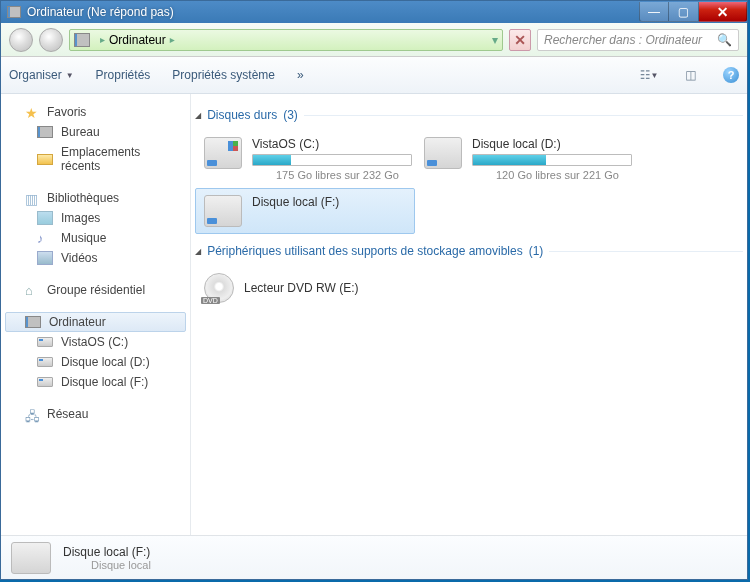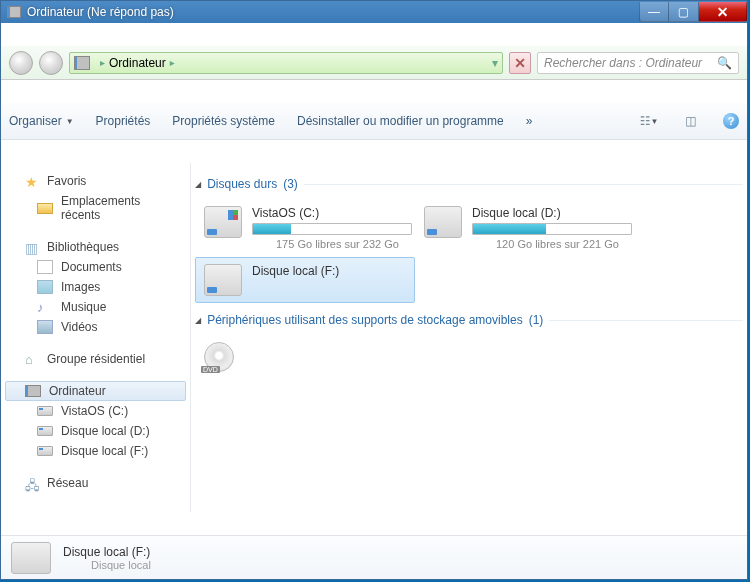--- a/index.html
+++ b/index.html
@@ -1,18 +1,18 @@
 <!DOCTYPE html>
 <html><head>
 <meta charset="utf-8">
 <style>
 * { margin: 0; padding: 0; box-sizing: border-box; font-family: "Segoe UI", Tahoma, sans-serif; font-size: 12px; }
 body { background: #0a6aaa; width: 750px; height: 582px; overflow: hidden; }
 
-.window { width: 748px; height: 580px; background: #fff; border: 1px solid #3a6a9a; display: flex; flex-direction: column; gap: 23px; }
+.window { width: 748px; height: 580px; background: #fff; border: 1px solid #3a6a9a; display: flex; flex-direction: column; }
 
 
 .titlebar { height: 22px; background: linear-gradient(#4d8bc7,#3a7ab6); display: flex; align-items: center; color: #fff; padding-left: 6px; }
 .titlebar .appicon { width: 14px; height: 12px; background:#c0c0c0; border:1px solid #888; margin-right:6px; box-shadow: inset 2px 0 0 #5893cd; }
 .titlebar .title { flex:1; text-shadow: 0 0 3px rgba(0,0,0,.4); }
 .winbtns { display:flex; height:20px; }
 .winbtn { width:30px; height:20px; border:1px solid rgba(0,0,0,.3); border-top:none; display:flex; align-items:center; justify-content:center; color:#fff; }
 .winbtn.min { background:linear-gradient(#7aa8d6,#5a8cbf); border-radius:0 0 0 3px; }
 .winbtn.max { background:linear-gradient(#7aa8d6,#5a8cbf); border-left:none; }
 .winbtn.close { width:48px; background:linear-gradient(#e67,#c21 40%,#a00); border-radius:0 0 3px 0; border-left:none; font-size:14px; font-weight:bold; }
@@ -120,49 +120,48 @@
     </div>
   </div>
 
   <div class="toolbar">
     <span class="titem">
         <span>Organiser</span>
         <span class="chev">▼</span>
       </span>
     <span class="titem">Propriétés</span>
     <span class="titem">Propriétés système</span>
-    <span class="titem">Désinstaller ou modifier un programme</span>
     <span class="titem">»</span>
     <span class="spacer"></span>
     <span class="vicon">☷<span class="chev">▼</span></span>
     <span class="vicon">◫</span>
     <span class="help">?</span>
   </div>
 
   <div class="body">
 
     <div class="sidebar">
       <div class="sgroup">
         <div class="sgrouphead">
             <span class="ico star">★</span>
             <span>Favoris</span>
           </div>
         <div class="sitem">
+            <span class="ico comp"></span>
+            <span>Bureau</span>
+          </div>
+        <div class="sitem">
             <span class="ico recent"></span>
             <span>Emplacements récents</span>
           </div>
       </div>
       <div class="sgroup">
         <div class="sgrouphead">
             <span class="ico lib">▥</span>
             <span>Bibliothèques</span>
-          </div>
-        <div class="sitem">
-            <span class="ico doc"></span>
-            <span>Documents</span>
           </div>
         <div class="sitem">
             <span class="ico img"></span>
             <span>Images</span>
           </div>
         <div class="sitem">
             <span class="ico mus">♪</span>
             <span>Musique</span>
           </div>
         <div class="sitem">
@@ -240,20 +239,23 @@
 
       <div class="grouphdr" style="margin-top:10px">
         <span class="tri">◢</span>
         <span>Périphériques utilisant des supports de stockage amovibles</span>
         <span>(1)</span>
         <span class="line"></span>
       </div>
       <div class="driverow">
         <div class="driveitem">
           <div class="dricon dvd"></div>
+          <div class="drtext">
+            <div class="name" style="padding-top:8px">Lecteur DVD RW (E:)</div>
+          </div>
         </div>
       </div>
     </div>
 
   </div>
 
   <div class="statusbar">
     <div class="sicon"></div>
     <div class="stext">
       <div class="l1">Disque local (F:)</div>

